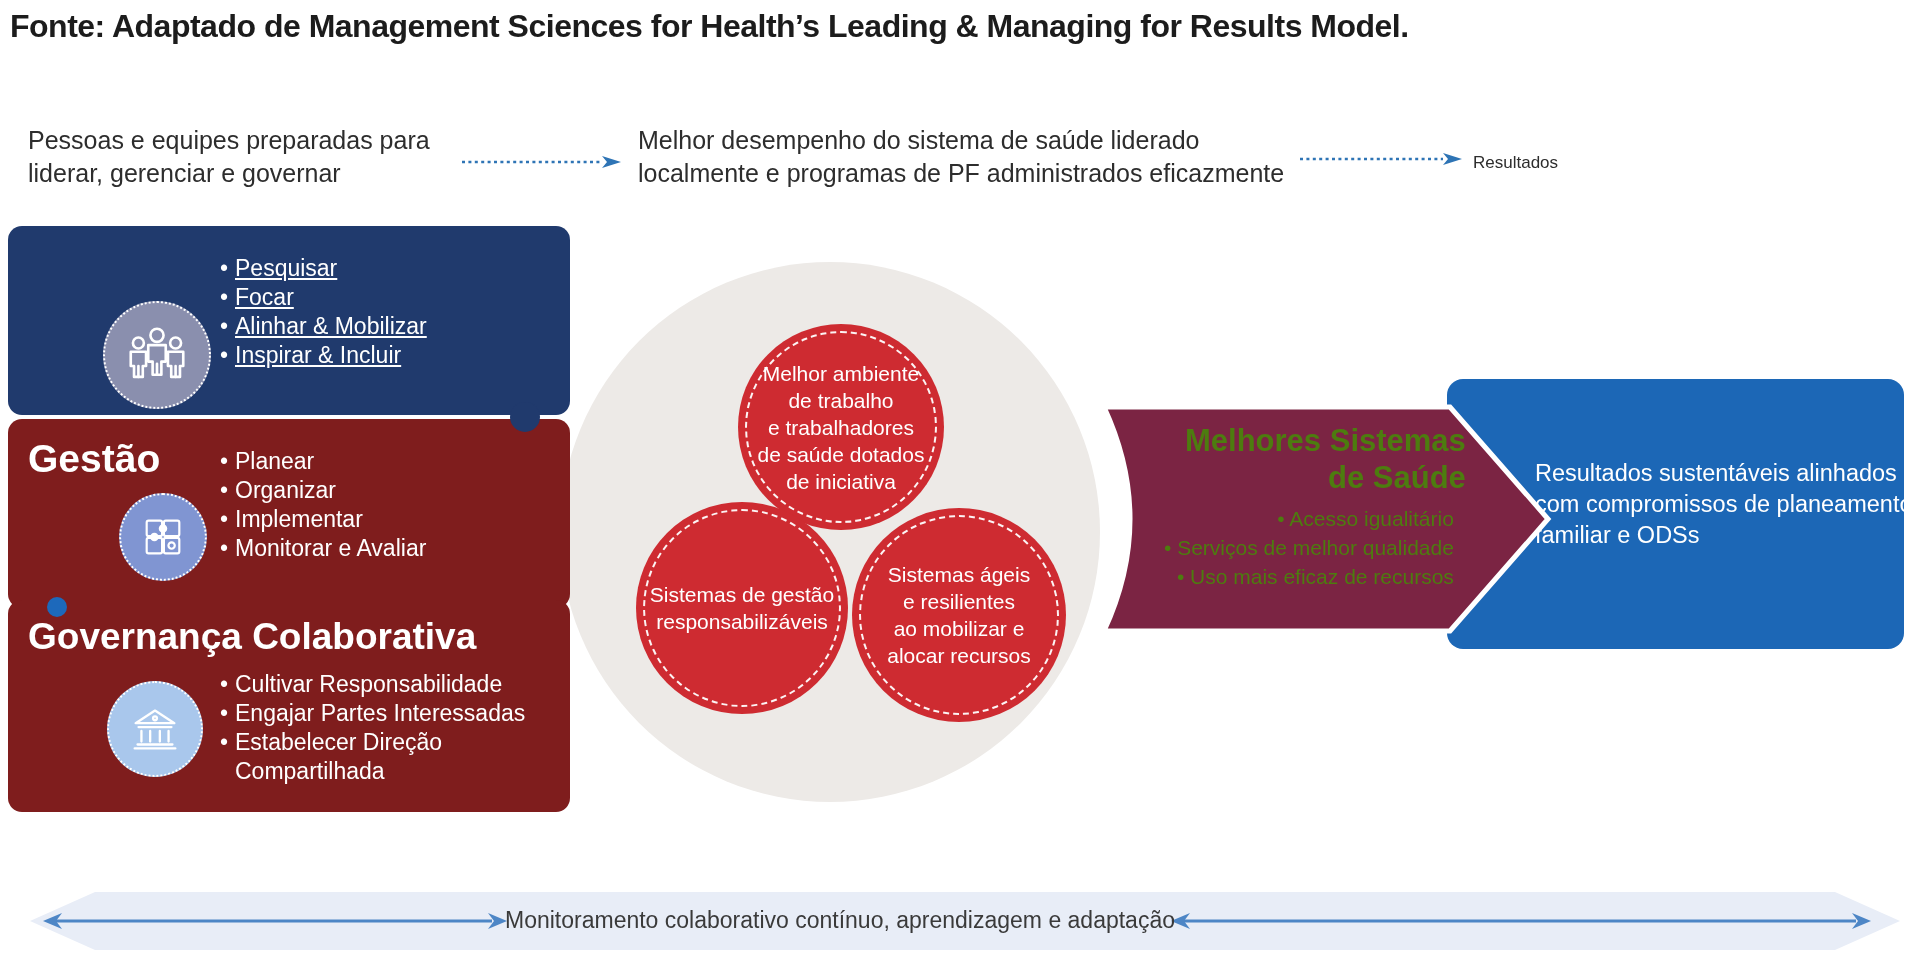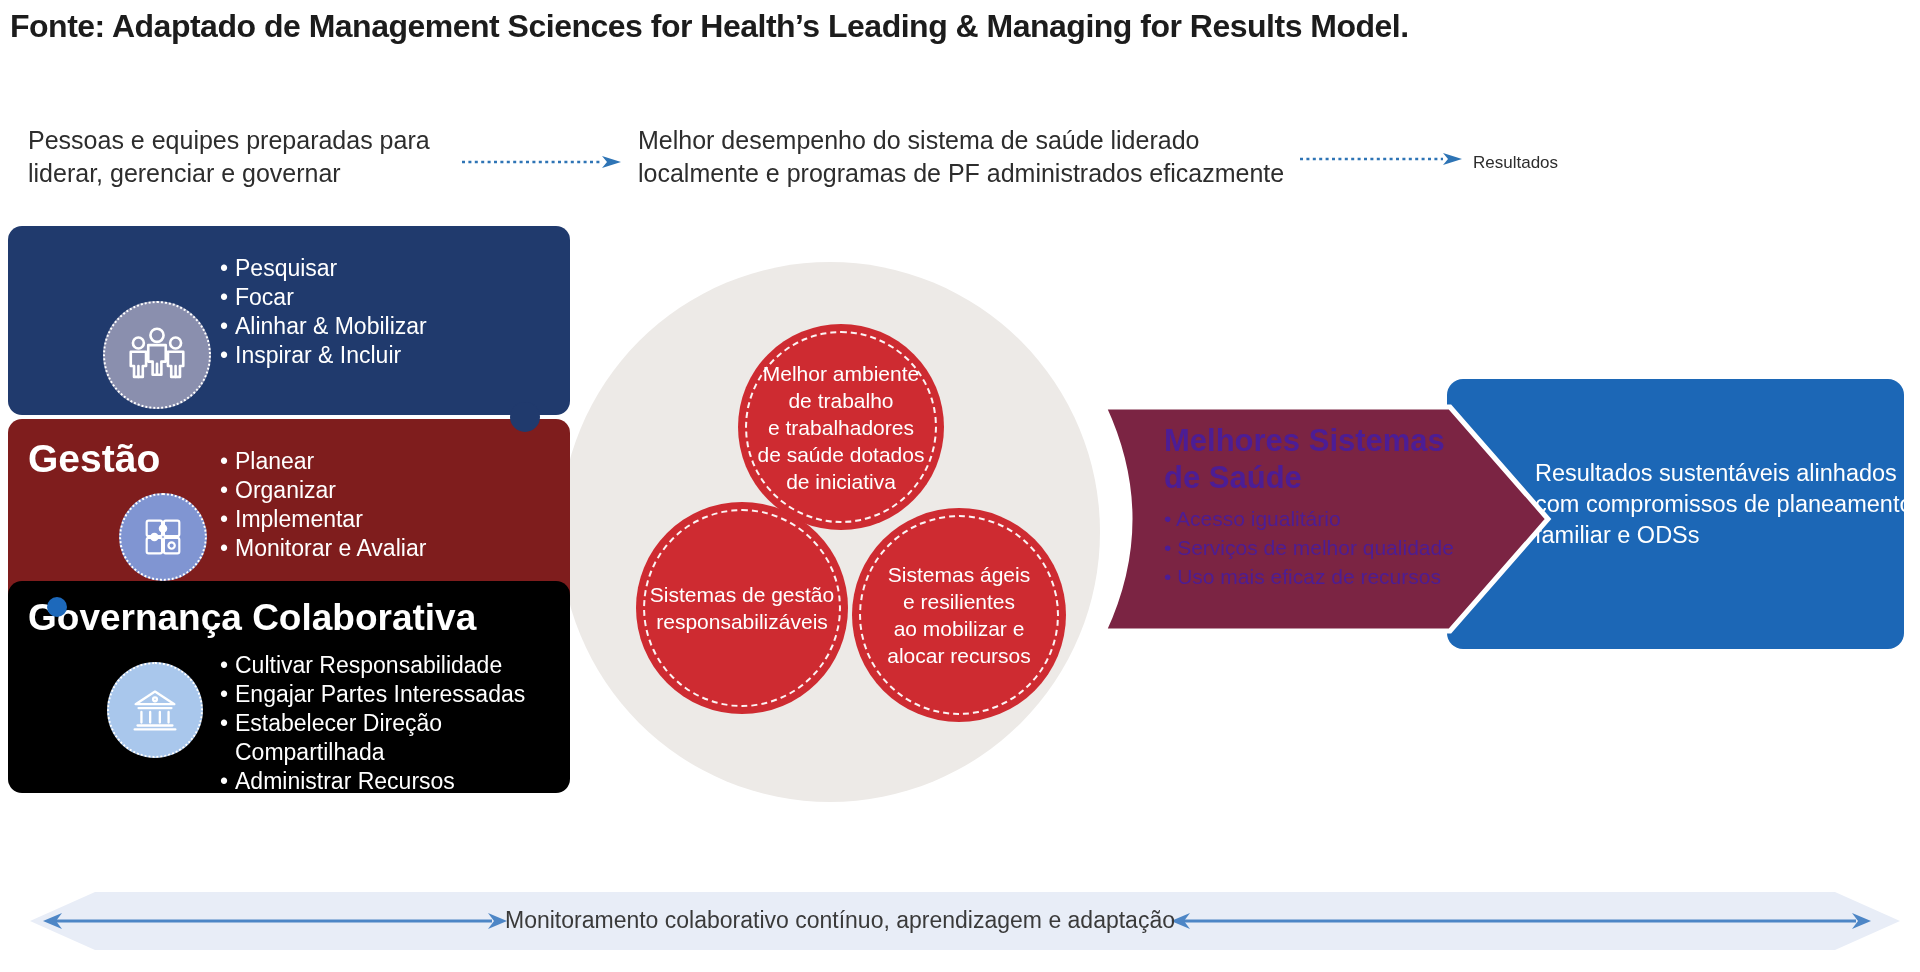--- a/index.html
+++ b/index.html
@@ -15,25 +15,25 @@
   .flow-out{left:1473px;top:146px;font-size:17px;white-space:nowrap;}
 
   
   .pbox{left:8px;width:562px;border-radius:14px;z-index:1;}
   .pbox .btitle{position:absolute;left:20px;color:#fff;font-weight:700;}
   .pbox ul{position:absolute;margin:0;padding:0;list-style:none;color:#fff;font-size:23px;line-height:29px;}
   .pbox li{position:relative;padding-left:17px;}
   .pbox li::before{content:"•";position:absolute;left:2px;}
   .box1{top:226px;height:189px;background:#203a6d;}
   .box2{top:419px;height:189px;background:#7f1d1d;}
-  .box3{top:581px;height:212px;background:#000000;}
+  .box3{top:600px;height:212px;background:#7f1d1d;}
   .box1 .btitle{top:18px;font-size:39px;}
   .box2 .btitle{top:18px;font-size:39px;}
   .box3 .btitle{top:16px;font-size:37px;}
-  .box1 ul{left:210px;top:28px;}
+  .box1 ul{left:210px;top:28px;text-decoration:underline;}
   .box2 ul{left:210px;top:28px;}
   .box3 ul{left:210px;top:70px;width:335px;}
   .tab1{left:510px;top:402px;width:30px;height:30px;border-radius:50%;background:#203a6d;z-index:2;}
   .tab2{left:47px;top:597px;width:20px;height:20px;border-radius:50%;background:#1d69bb;z-index:2;}
 
   .icon-circle{position:absolute;border-radius:50%;border:2px dotted #ffffff;
                display:flex;align-items:center;justify-content:center;}
   .ic1{left:95px;top:75px;width:104px;height:104px;background:#8a8fae;}
   .ic2{left:111px;top:74px;width:84px;height:84px;background:#8095d2;}
   .ic3{left:99px;top:81px;width:92px;height:92px;background:#a9c7ec;}
@@ -44,21 +44,21 @@
   .rcirc{border-radius:50%;background:#ce2b31;z-index:1;display:flex;align-items:center;justify-content:center;
          color:#fff;font-size:21px;line-height:27px;text-align:center;white-space:pre-line;}
   .rcirc::after{content:"";position:absolute;inset:7px;border:2px dashed rgba(255,255,255,.95);border-radius:50%;}
   .rc1{left:738px;top:324px;width:206px;height:206px;}
   .rc2{left:636px;top:502px;width:212px;height:212px;}
   .rc3{left:852px;top:508px;width:214px;height:214px;}
 
   
   .impact{left:1447px;top:379px;width:457px;height:270px;background:#1c67b6;border-radius:16px;z-index:0;}
   .maroon-svg{left:1092px;top:402px;z-index:2;}
-  .systems-text{left:1164px;top:422px;z-index:3;color:#4c1d95;}
+  .systems-text{left:1164px;top:422px;z-index:3;color:#4d7c0f;text-align:right;}
   .systems-text .stitle{font-size:31px;font-weight:700;line-height:37px;white-space:pre-line;}
   .systems-text ul{margin:8px 12px 0 0;padding:0;list-style:none;font-size:21px;line-height:29px;white-space:nowrap;}
   .systems-text li::before{content:"• ";}
   .impact-inner{left:1535px;top:449px;z-index:1;color:#fff;}
   .impact-inner .ititle{font-size:33px;font-weight:700;}
   .impact-inner .ibody{margin-top:9px;font-size:23.5px;line-height:31px;white-space:pre-line;}
 
   
   .band{left:0;top:892px;width:1920px;height:58px;background:#e8edf7;
         clip-path:polygon(30px 50%,95px 0%,1835px 0%,1900px 50%,1835px 100%,95px 100%);z-index:0;}
@@ -139,21 +139,20 @@
       <line x1="15" y1="30" x2="49" y2="30"></line>
       <path d="M18,34 V45 M27,34 V45 M37,34 V45 M46,34 V45"></path>
       <line x1="14" y1="48" x2="50" y2="48"></line>
       <line x1="11" y1="52" x2="53" y2="52"></line>
     </svg>
   </div>
   <ul>
     <li>Cultivar Responsabilidade</li>
     <li>Engajar Partes Interessadas</li>
     <li>Estabelecer Direção Compartilhada</li>
-    <li>Administrar Recursos</li>
   </ul>
 </div>
 
 <div class="abs gray-circle"></div>
 <div class="abs rcirc rc1">Melhor ambiente
 de trabalho
 e trabalhadores
 de saúde dotados
 de iniciativa</div>
 <div class="abs rcirc rc2">Sistemas de gestão

